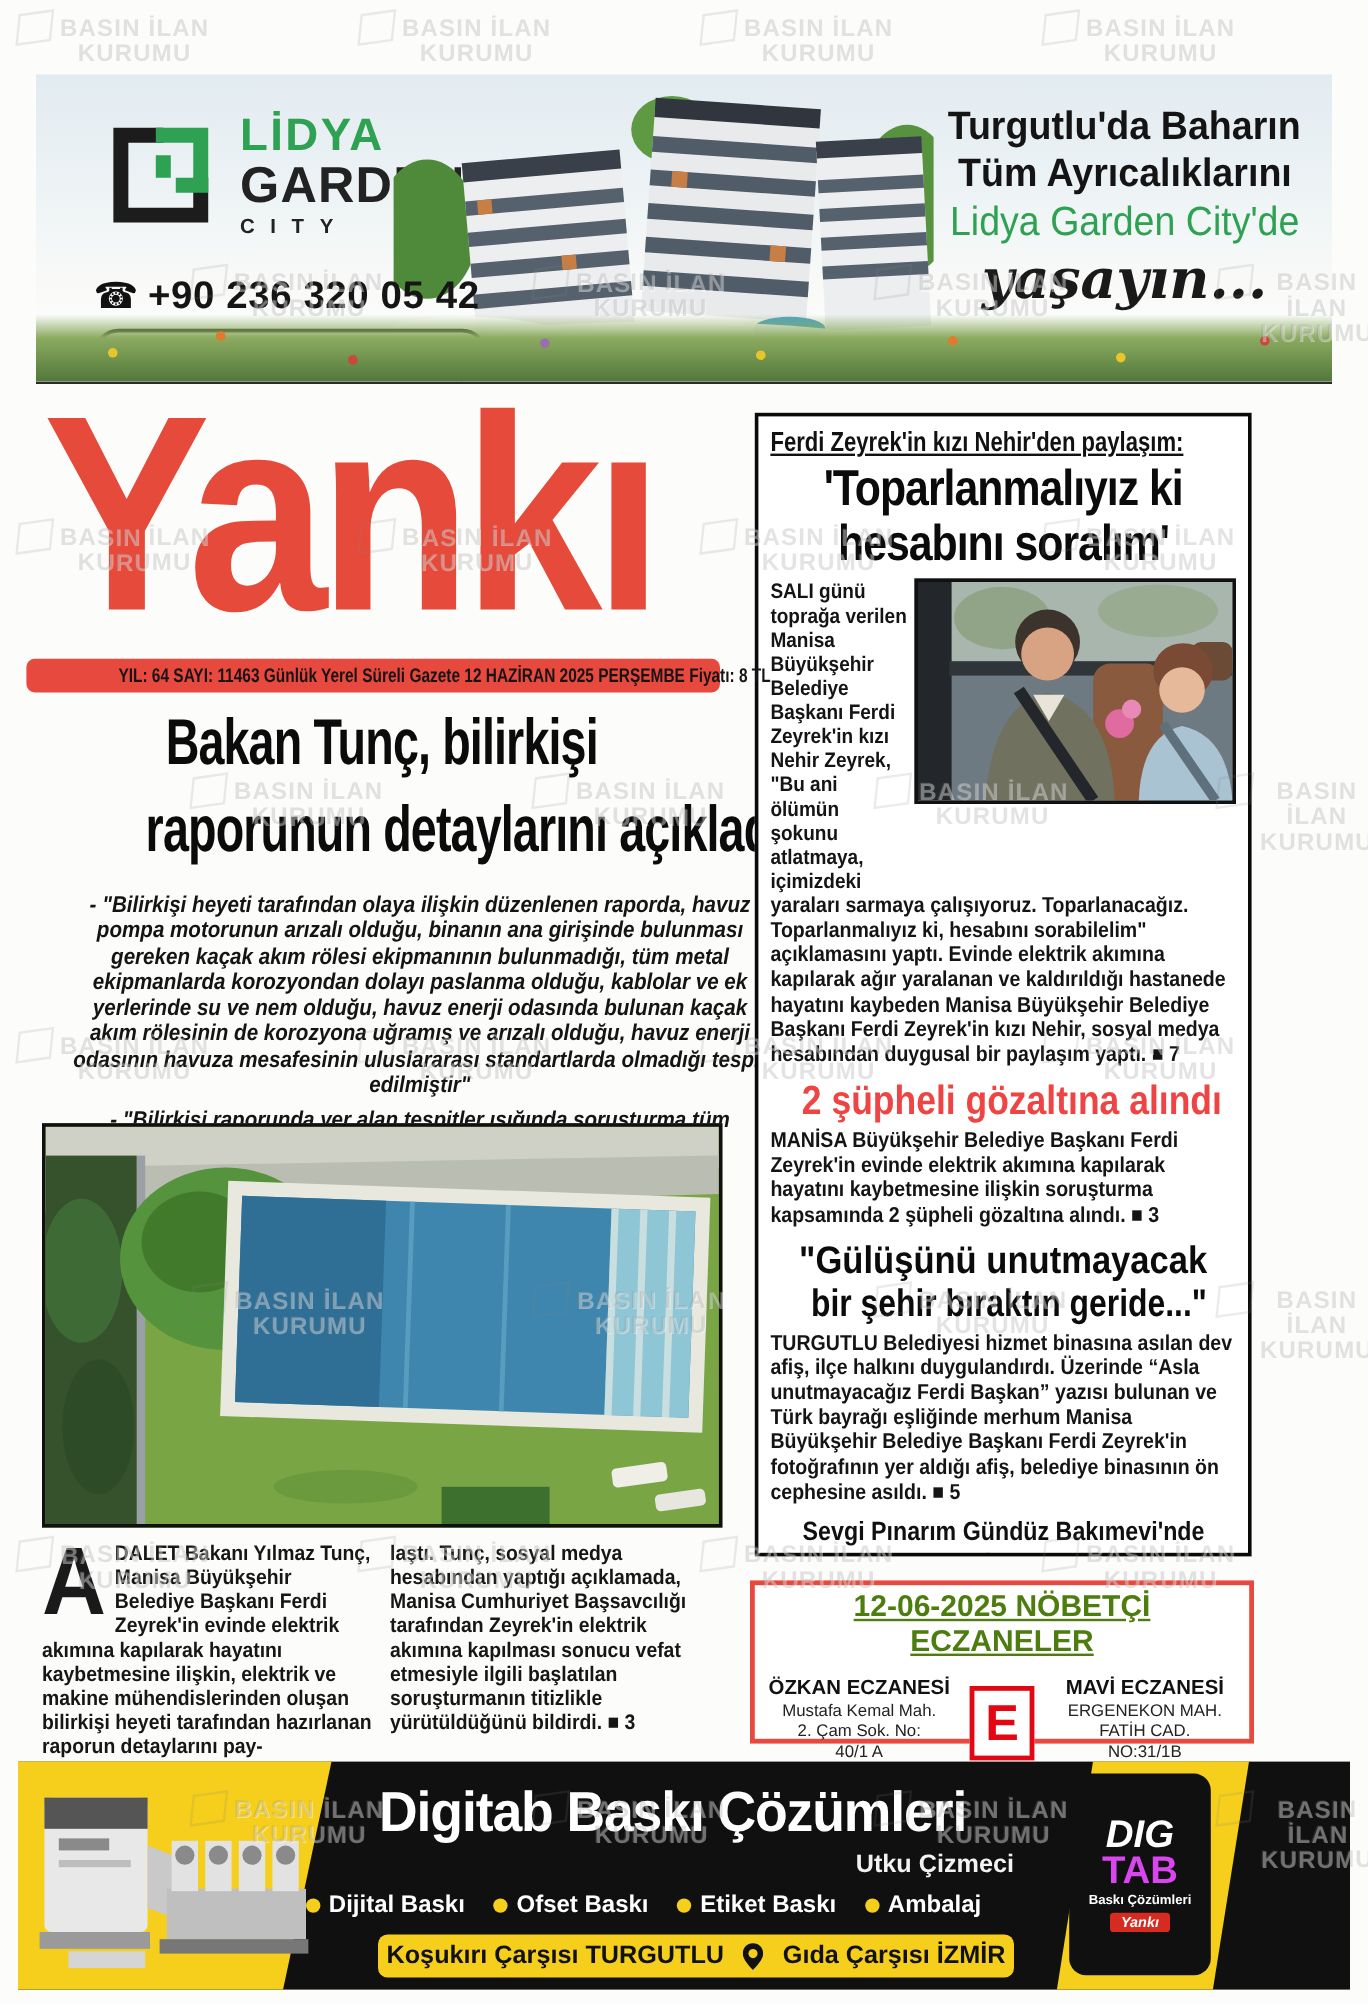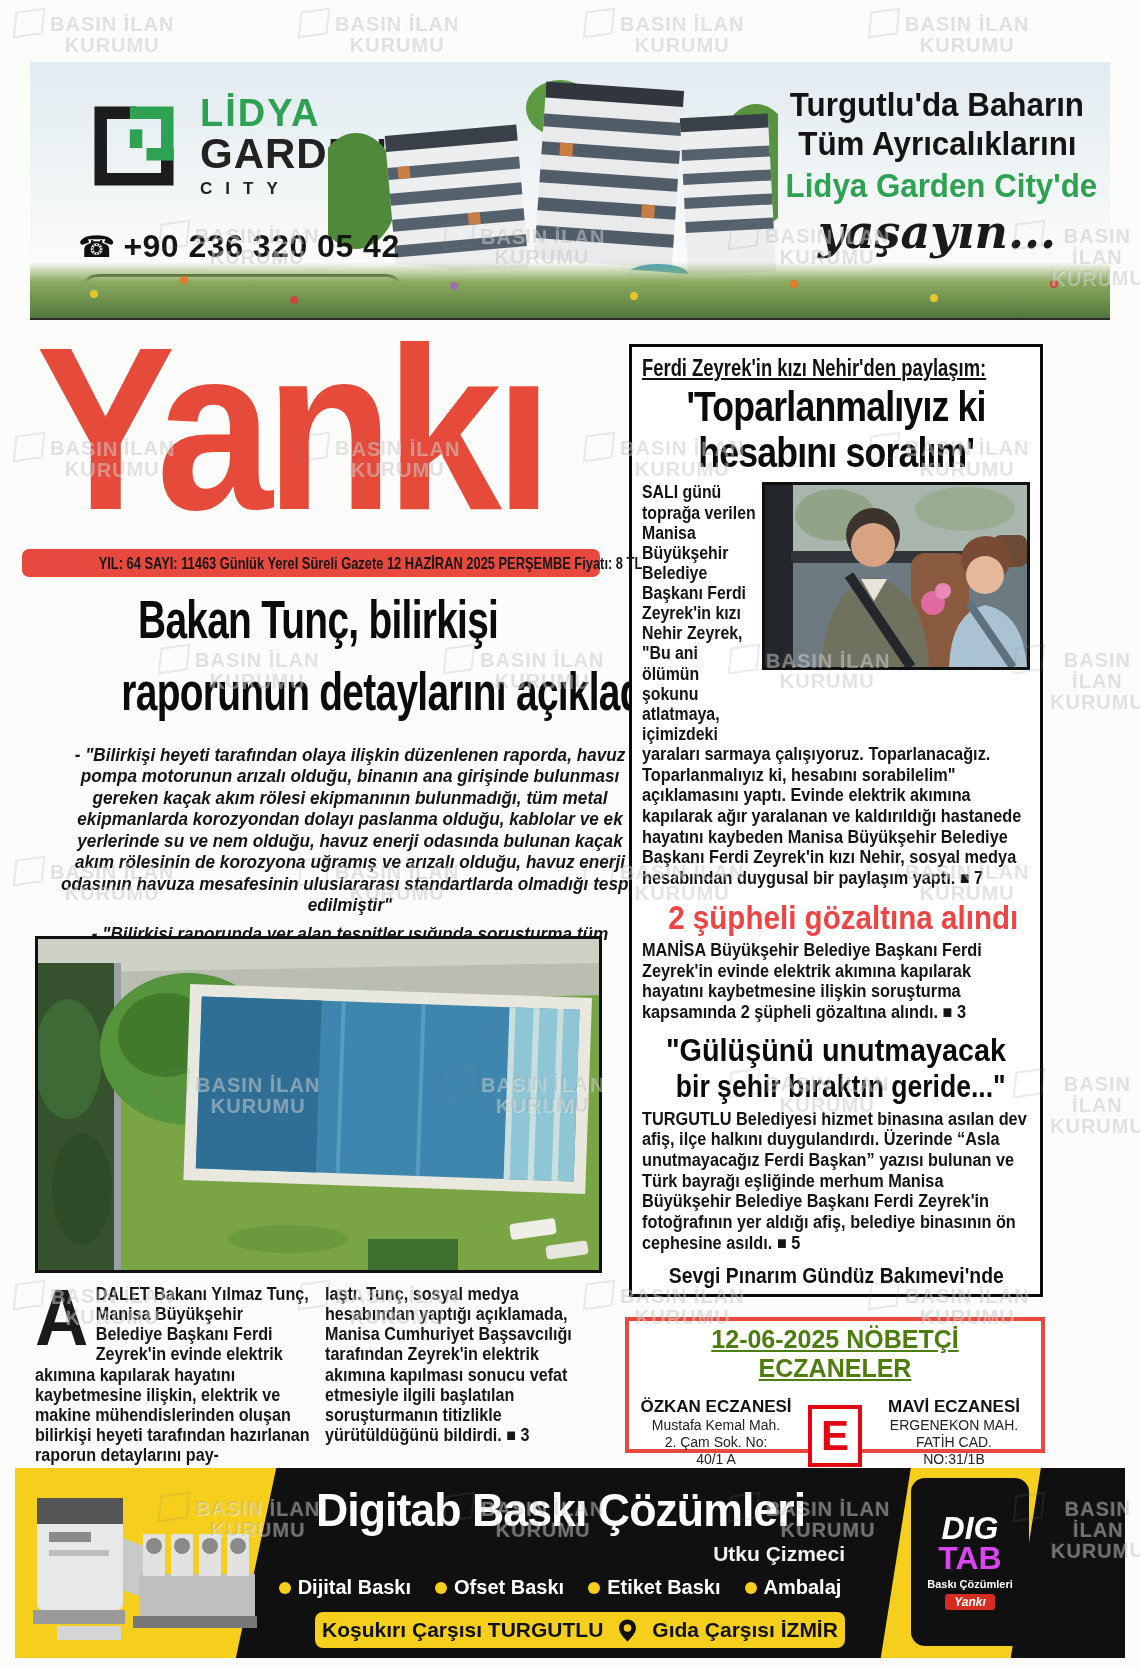--- a/index.html
+++ b/index.html
@@ -29,21 +29,21 @@
   .brand-t3 { font-size:17px; font-weight:700; color:#222; letter-spacing:13px; line-height:1.5; }
   #phone-row { position:absolute; left:48px; top:166px; display:flex; align-items:center; gap:8px; }
   #phone-row .ph-ic { font-size:30px; color:#111; }
   #phone-row .ph-tx { font-size:32px; font-weight:800; color:#151515; letter-spacing:.5px; }
   #site-pill { position:absolute; left:48px; top:212px; height:42px; padding:0 46px 0 20px;
                border:3px solid #111; border-radius:24px; display:flex; align-items:center;
                font-size:21px; font-weight:700; color:#222; background:rgba(255,255,255,.65); }
   #site-pill svg { position:absolute; right:8px; bottom:-6px; }
   #tagline { position:absolute; left:742px; top:24px; width:330px; text-align:center; }
   .tag-b { font-size:33px; font-weight:800; color:#141414; line-height:1.18; }
-  .tag-g { font-size:34px; font-weight:700; color:#2ea152; line-height:1.25; }
+  .tag-g { font-size:34px; font-weight:400; color:#2ea152; line-height:1.25; }
   .tag-s { font-family:"DejaVu Serif",serif; font-style:italic; font-weight:bold;
            font-size:46px; color:#1a1a1a; line-height:1.15; }
 
   
   #mast-title { left:36px; top:322px; font-size:232px; font-weight:800; color:#e64a3a;
                 line-height:.92; letter-spacing:-8px; transform:scaleX(.9); transform-origin:left top; z-index:2;}
   #dateline { left:22px; top:549px; width:578px; height:28px; background:#e8493f; border-radius:7px;
               line-height:28px; z-index:3; }
   #dateline span { font-size:16.5px; font-weight:800; color:#181414; }
 
@@ -96,28 +96,28 @@
   .yband-l { position:absolute; left:-30px; top:-10px; width:270px; height:220px;
              background:#f5cf1b; transform:skewX(-12deg); }
   .yband-r { position:absolute; right:100px; top:-10px; width:130px; height:220px;
              background:#f5cf1b; transform:skewX(-9deg); }
   #machines { position:absolute; left:14px; top:12px; }
   #bad-title { position:absolute; left:250px; top:14px; width:590px; text-align:center;
                font-size:47px; font-weight:800; color:#fff; letter-spacing:-1px; }
   #bad-sub { position:absolute; left:580px; top:74px; width:250px; text-align:right;
              font-size:21px; font-weight:700; color:#f2f2f2; }
   #svc-row { position:absolute; left:240px; top:108px; width:610px; display:flex;
-             justify-content:center; gap:24px; }
+             gap:24px; }
   .svc { display:flex; align-items:center; gap:7px; }
   .svc-dot { width:12px; height:12px; border-radius:50%; background:#f5cf1b; }
   .svc-tx { font-size:20px; font-weight:800; color:#fff; }
   #loc-bar { position:absolute; left:300px; top:144px; width:530px; height:36px; background:#f5cf1b;
              border-radius:8px; display:flex; align-items:center; justify-content:center; gap:16px; }
   .loc-tx { font-size:21px; font-weight:800; color:#111; }
-  #digtab { position:absolute; right:96px; top:10px; width:118px; height:168px; background:#101010;
+  #digtab { position:absolute; right:116px; top:10px; width:118px; height:168px; background:#101010;
             border-radius:14px; display:flex; flex-direction:column; align-items:center;
             justify-content:center; gap:1px; }
   .dg1 { font-size:32px; font-weight:800; font-style:italic; color:#fff; line-height:.9; }
   .dg2 { font-size:32px; font-weight:800; color:#d946ef; line-height:.9; }
   .dg-sub { font-size:11px; font-weight:700; color:#fff; margin-top:4px; }
   .dg-tag { font-size:12px; font-weight:700; font-style:italic; color:#fff; background:#d62b20;
             border-radius:3px; padding:1px 9px; margin-top:3px; }
 </style>
 </head>
 <body>

